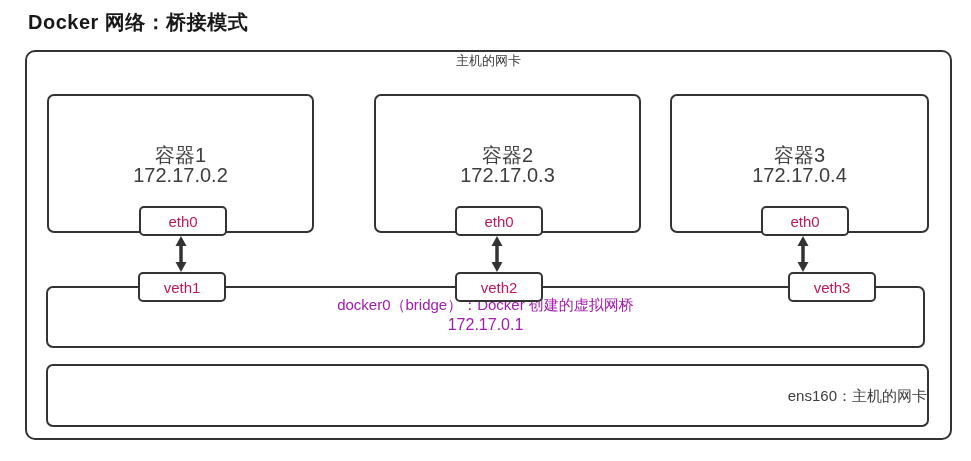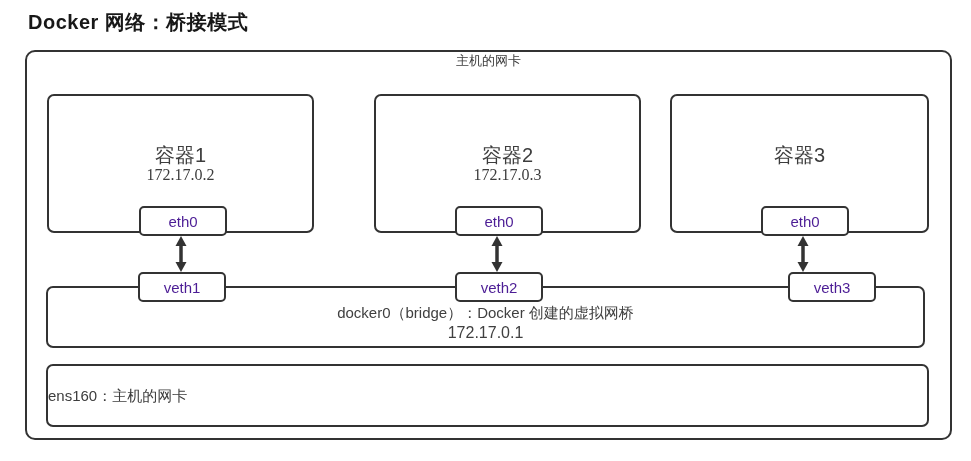--- a/index.html
+++ b/index.html
@@ -7,35 +7,35 @@
   .page{position:relative;width:971px;height:461px;background:#fff;overflow:hidden;}
   .title{position:absolute;left:28px;top:9px;font-size:20px;font-weight:bold;color:#181818;letter-spacing:0.5px;}
   .outer-box{position:absolute;left:25px;top:50px;width:923px;height:386px;border:2px solid #333;border-radius:10px;background:#fff;}
   .host-label{position:absolute;left:25px;top:53px;width:927px;text-align:center;font-size:13px;color:#3d3d3d;line-height:16px;}
   .cbox{position:absolute;top:94px;height:135px;border:2px solid #333;border-radius:7px;background:#fff;}
   .cbox.c1{left:47px;width:263px;}
   .cbox.c2{left:340px;width:263px;margin-left:34px;}
   .cbox.c3{left:670px;width:255px;}
   .cbox .ctext{position:absolute;left:0;top:50px;width:100%;text-align:center;color:#3d3d3d;}
   .cname{font-size:20px;line-height:18px;}
-  .cip{font-size:16px;line-height:22px;font-family:Liberation Serif, serif;}
+  .cip{font-size:20px;line-height:22px;}
   .port{position:absolute;width:84px;height:26px;border:2px solid #333;border-radius:5px;background:#fff;z-index:5;
-        display:flex;align-items:center;justify-content:center;font-size:15px;color:#4c1d95;}
+        display:flex;align-items:center;justify-content:center;font-size:15px;color:#be185d;}
   .eth{top:206px;}
   .eth.p1{left:139px;} .eth.p2{left:455px;} .eth.p3{left:761px;}
   .veth{top:272px;}
   .veth.p1{left:138px;} .veth.p2{left:455px;} .veth.p3{left:788px;}
   .arrow{position:absolute;top:236px;width:18px;height:36px;z-index:4;}
   .arrow.a1{left:172px;} .arrow.a2{left:488px;} .arrow.a3{left:794px;}
   .bridge-box{position:absolute;left:46px;top:286px;width:879px;height:62px;border:2px solid #333;border-radius:7px;background:#fff;
-        display:flex;flex-direction:column;align-items:center;justify-content:flex-start;padding-top:15px;box-sizing:border-box;color:#404040;}
+        display:flex;flex-direction:column;align-items:center;justify-content:flex-start;padding-top:7px;box-sizing:border-box;color:#a21caf;}
   .bridge-line1{font-size:15px;line-height:19px;}
   .bridge-line2{font-size:16px;line-height:21px;}
   .nic-box{position:absolute;left:46px;top:364px;width:879px;height:59px;border:2px solid #333;border-radius:7px;background:#fff;
-        display:flex;flex-direction:column;align-items:flex-start;justify-content:center;color:#3d3d3d;}
+        display:flex;flex-direction:column;align-items:flex-end;justify-content:center;color:#3d3d3d;}
   .nic-line1{font-size:15px;line-height:20px;}
   .nic-line2{font-size:16px;line-height:21px;}
 </style>
 </head>
 <body>
 
 <div class="page">
 
   <div class="title">Docker 网络：桥接模式</div>
 
@@ -55,20 +55,21 @@
   <div class="cbox c2">
     <div class="ctext">
       <div class="cname">容器2</div>
       <div class="cip">172.17.0.3</div>
     </div>
   </div>
 
   <div class="cbox c3">
     <div class="ctext">
       <div class="cname">容器3</div>
+      <div class="cip">172.17.0.4</div>
     </div>
   </div>
 
   <div class="port eth p1">eth0</div>
   <div class="port eth p2">eth0</div>
   <div class="port eth p3">eth0</div>
 
   <svg class="arrow a1" viewBox="0 0 18 36">
     <line x1="9" y1="6" x2="9" y2="30" stroke="#333" stroke-width="3.5"></line>
     <polygon points="9,0 3.5,10 14.5,10" fill="#333"></polygon>

